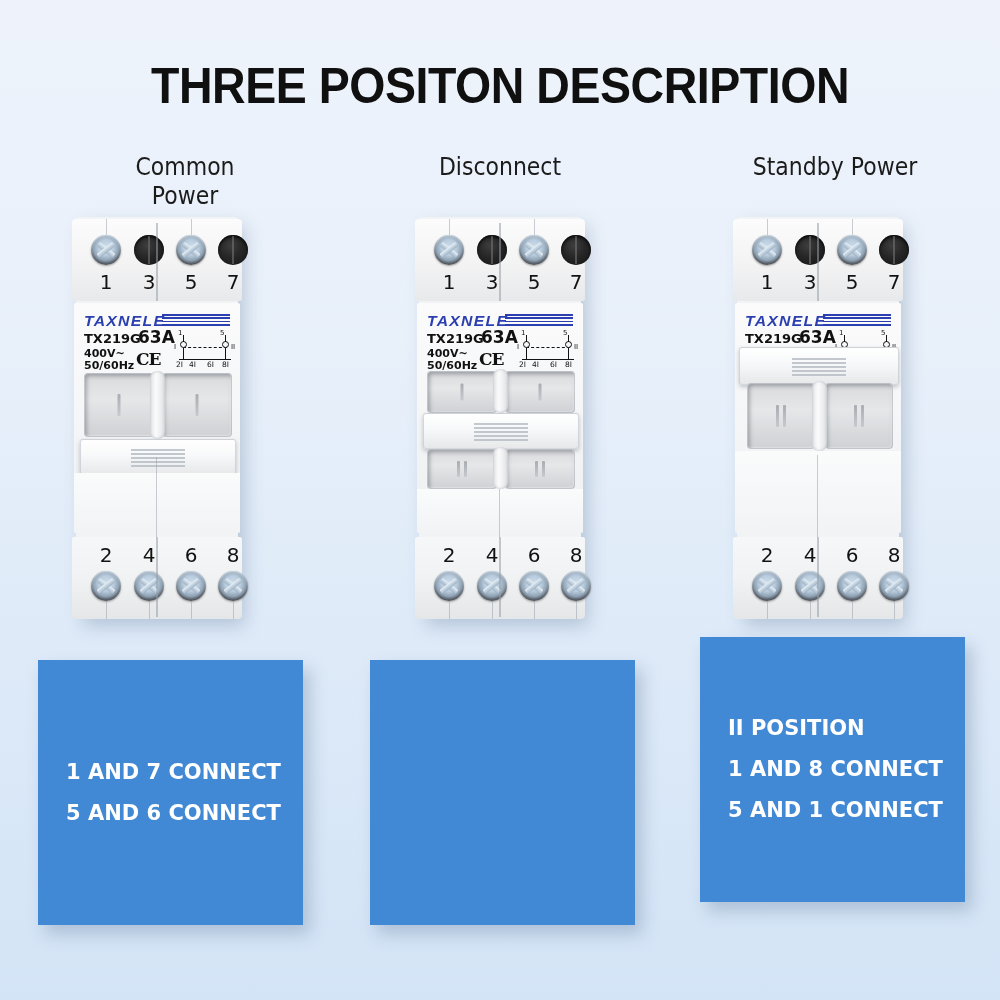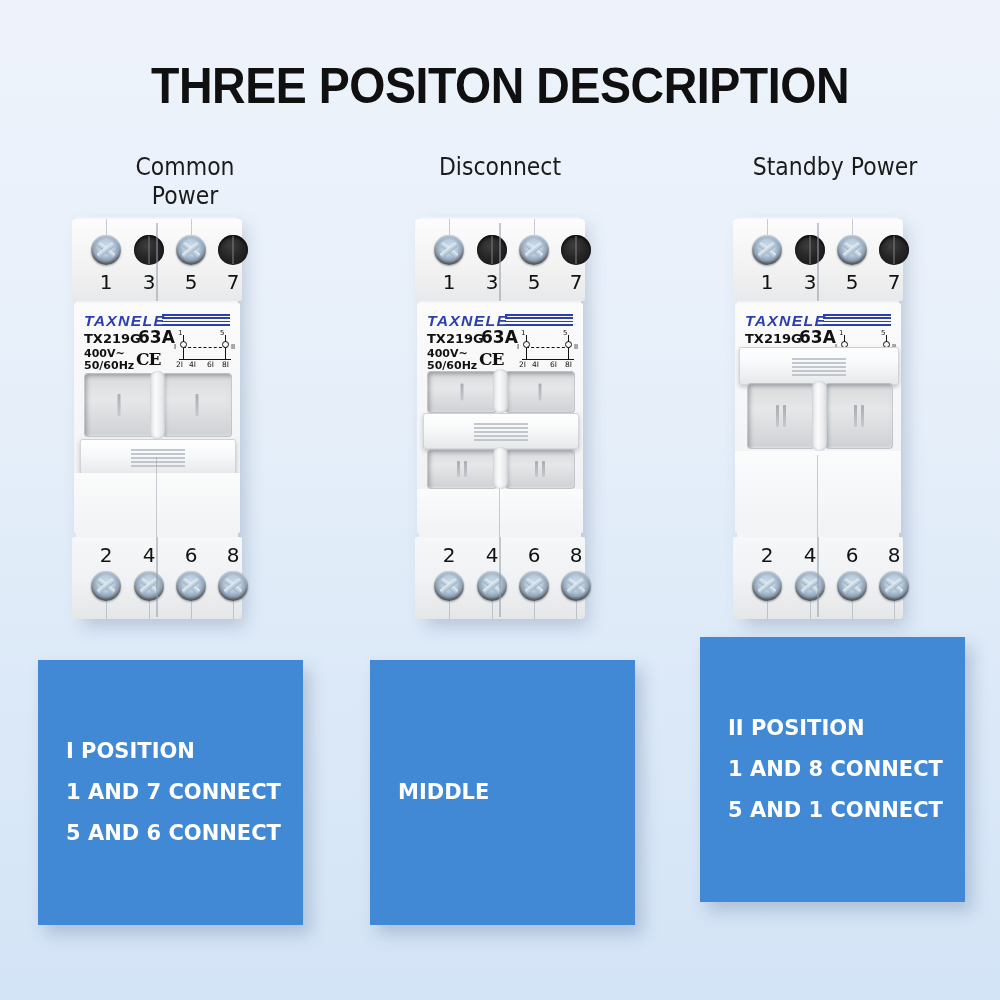--- a/index.html
+++ b/index.html
@@ -533,26 +533,24 @@
         <div class="cross2"></div>
       </div>
     <div class="leadline" style="left:34px;top:64px;height:18px;"></div>
     <div class="leadline" style="left:77px;top:64px;height:18px;"></div>
     <div class="leadline" style="left:119px;top:64px;height:18px;"></div>
     <div class="leadline" style="left:161px;top:64px;height:18px;"></div>
   </div>
 </div>
 
 <div class="infobox" style="left:38px;top:660px;">
-  <div class="line">I POSITION</div>
   <div class="line">1 AND 7 CONNECT</div>
   <div class="line">5 AND 6 CONNECT</div>
 </div>
 
 <div class="infobox" style="left:370px;top:660px;">
-  <div class="line">MIDDLE</div>
 </div>
 
 <div class="infobox" style="left:700px;top:637px;">
   <div class="line">II POSITION</div>
   <div class="line">1 AND 8 CONNECT</div>
   <div class="line">5 AND 1 CONNECT</div>
 </div>
 
 </body></html>

